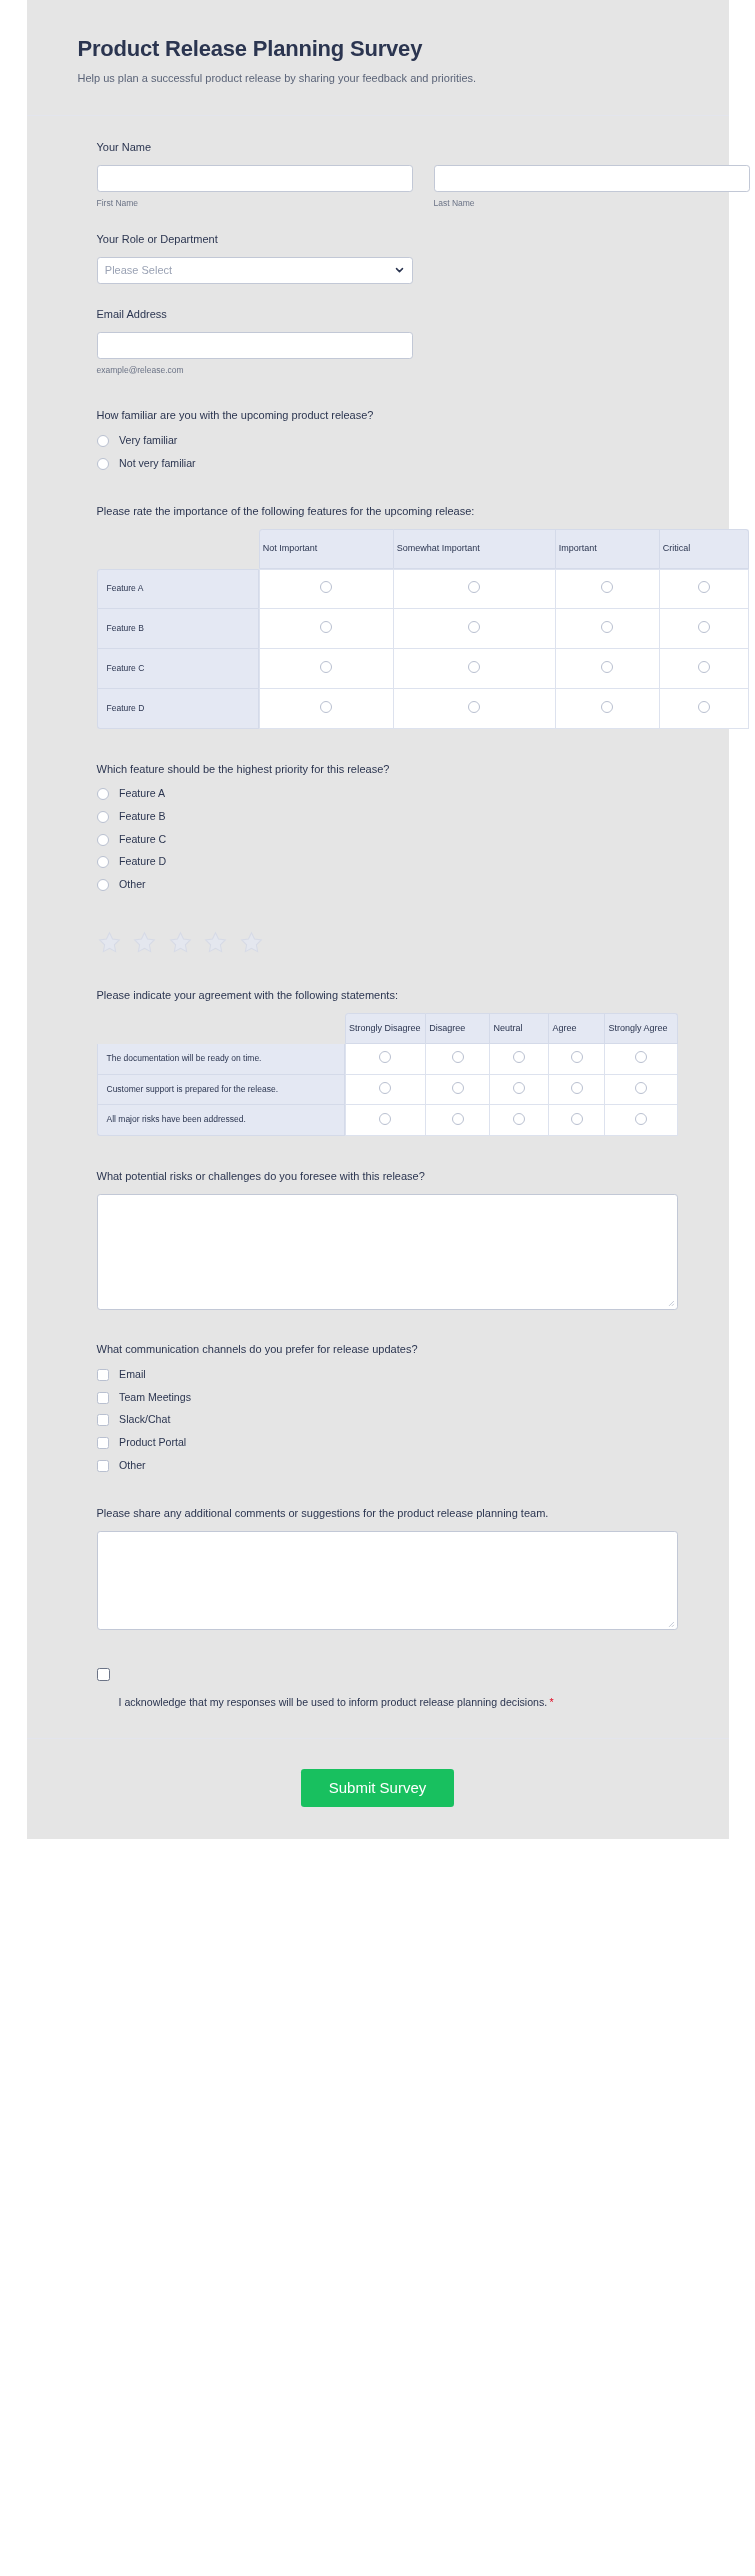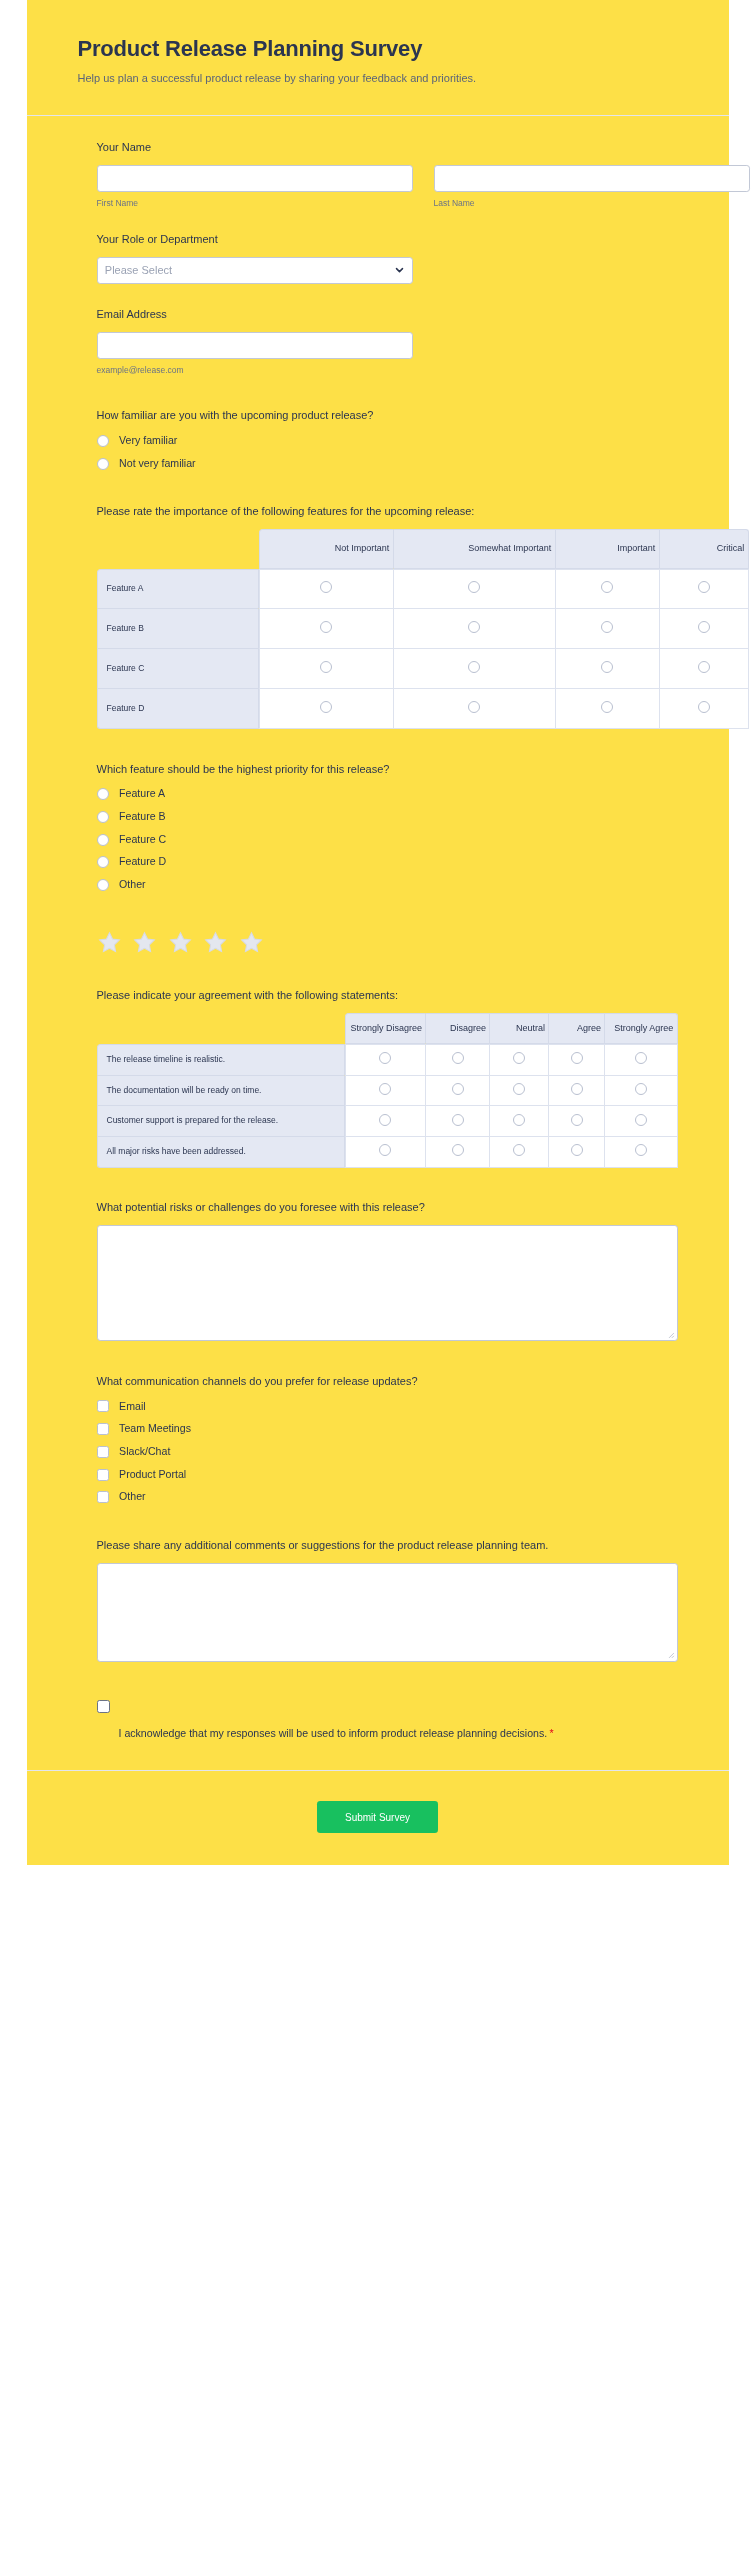--- a/index.html
+++ b/index.html
@@ -7,21 +7,21 @@
     margin: 0; padding: 0;
     background: #ffffff;
   }
   body {
     width: 755px;
     font-family: "Liberation Sans", sans-serif;
     color: #2c3345;
     -webkit-font-smoothing: antialiased;
   }
 
-  .form-wrap { width: 702px; margin: 0 auto; background: #fde047; }
+  .form-wrap { width: 702px; margin: 0 auto; background: #e5e5e5; }
 
   
   .form-header {
     padding: 36px 51px 28px 51px;
     border-bottom: 0.8px solid #e3e5ed;
   }
   .form-title {
     font-size: 22px;
     font-weight: bold;
     color: #2b3550;
@@ -145,21 +145,21 @@
     background: transparent;
     border: none;
   }
   table.matrix th.colhead {
     background: #e4e8f3;
     border: 0.8px solid #d4dae9;
     border-left: none;
     font-size: 9px;
     font-weight: normal;
     color: #2b3550;
-    text-align: right;
+    text-align: left;
     padding: 9px 3.2px;
     vertical-align: middle;
     line-height: 1.25;
   }
   table.matrix th.colhead.first { border-left: 0.8px solid #d4dae9; }
   table.matrix th.colhead.c-tl { border-top-left-radius: 3.2px; }
   table.matrix th.colhead.c-tr { border-top-right-radius: 3.2px; }
 
   table.matrix td.rowhead {
     background: #e4e8f3;
@@ -275,21 +275,21 @@
     padding: 30px 0 32px 0;
     text-align: center;
   }
   .submit-btn {
     display: inline-block;
     background: #18c05f;
     color: #ffffff;
     border: none;
     border-radius: 3.2px;
     font-family: "Liberation Sans", sans-serif;
-    font-size: 10px;
+    font-size: 15px;
     font-weight: normal;
     padding: 10.6px 28px;
     cursor: pointer;
     line-height: 1.1;
   }
 
   .sp-40 { height: 9.7px; }
 </style>
 </head>
 <body>
@@ -487,28 +487,20 @@
             <tr>
               <th class="corner"></th>
               <th class="colhead first c-tl">Strongly Disagree</th>
               <th class="colhead">Disagree</th>
               <th class="colhead">Neutral</th>
               <th class="colhead">Agree</th>
               <th class="colhead c-tr">Strongly Agree</th>
             </tr>
           </thead>
           <tbody>
-            <tr class="first-body">
-              <td class="rowhead">The release timeline is realistic.</td>
-              <td class="cell first"><span class="cell-radio"></span></td>
-              <td class="cell"><span class="cell-radio"></span></td>
-              <td class="cell"><span class="cell-radio"></span></td>
-              <td class="cell"><span class="cell-radio"></span></td>
-              <td class="cell"><span class="cell-radio"></span></td>
-            </tr>
             <tr>
               <td class="rowhead">The documentation will be ready on time.</td>
               <td class="cell first"><span class="cell-radio"></span></td>
               <td class="cell"><span class="cell-radio"></span></td>
               <td class="cell"><span class="cell-radio"></span></td>
               <td class="cell"><span class="cell-radio"></span></td>
               <td class="cell"><span class="cell-radio"></span></td>
             </tr>
             <tr>
               <td class="rowhead">Customer support is prepared for the release.</td>

